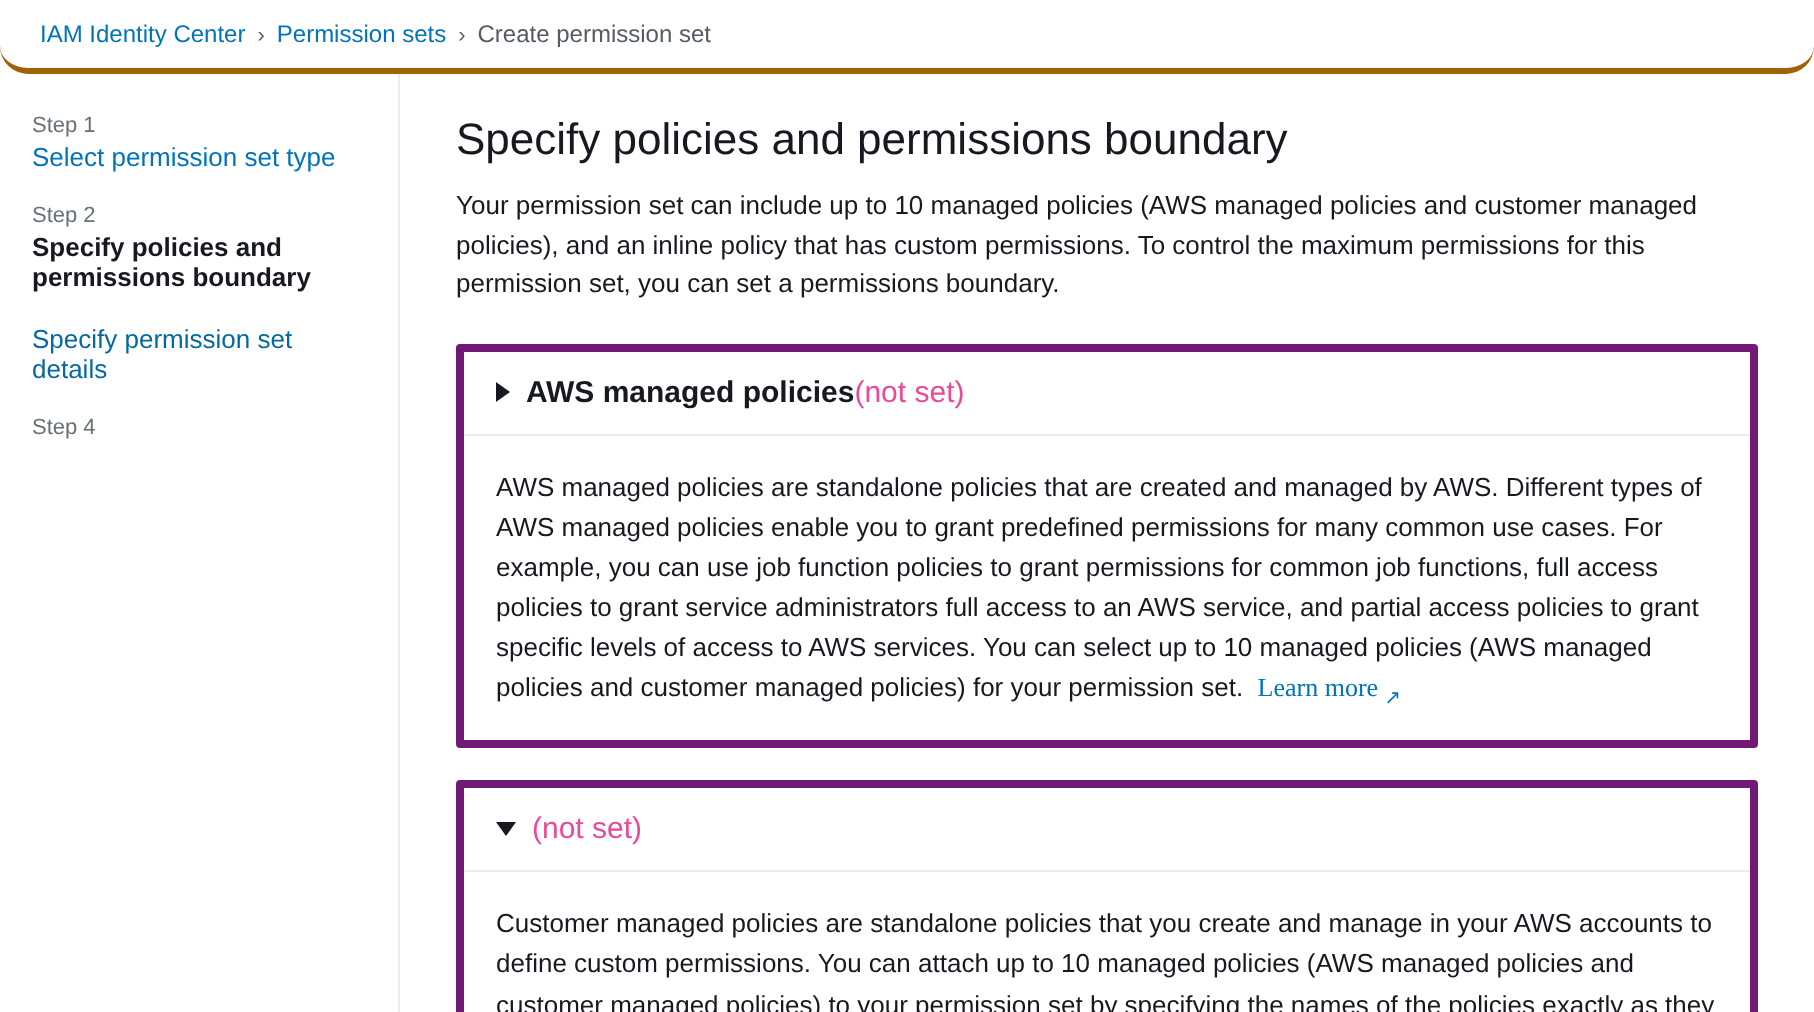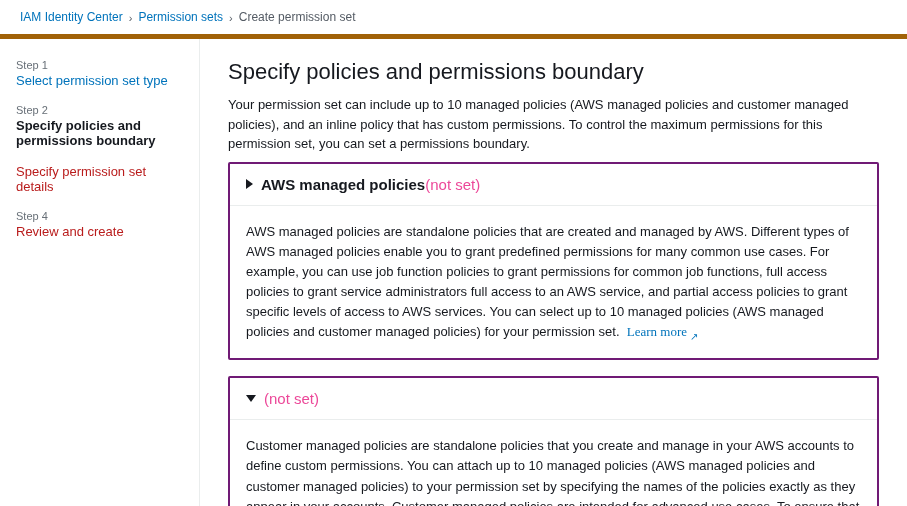--- a/index.html
+++ b/index.html
@@ -4,67 +4,68 @@
   <style>
     * { box-sizing: border-box; margin: 0; padding: 0; }
     body { font-family: "Amazon Ember", "Helvetica Neue", Arial, sans-serif; font-size: 13px; color: #16191f; background: #fff; }
 
     .breadcrumb {
       display: flex;
       align-items: flex-end;
       padding: 10px 20px;
       font-size: 12px;
       color: #545b64;
-      border-bottom: 5px solid #a16207;
+      border-bottom: 3px solid #a16207;
       background: #fff;
+      border-radius: 14px;
     }
     .breadcrumb a { color: #0073bb; text-decoration: none; }
     .breadcrumb-sep { margin: 0 6px; color: #545b64; font-size: 11px; }
 
     .layout {
       display: flex;
       min-height: calc(100vh - 36px);
     }
 
     .sidebar {
       width: 200px;
       min-width: 200px;
       padding: 20px 16px;
       border-right: 1px solid #eaeded;
     }
 
     .step-group { margin-bottom: 16px; }
     .step-label { font-size: 11px; color: #687078; margin-bottom: 2px; }
-    .step-title { font-size: 13px; color: #b91c1c; }
+    .step-title { font-size: 13px; color: #0369a1; }
     .step-title.active { color: #16191f; font-weight: bold; }
     .step-title.link { color: #0073bb; cursor: pointer; text-decoration: none; text-align: center; }
 
     .main {
       flex: 1;
       padding: 20px 28px;
       overflow-y: auto;
     }
 
     .page-title {
       font-size: 22px;
       font-weight: 300;
       color: #16191f;
       margin-bottom: 10px;
     }
 
     .page-description {
       font-size: 13px;
       color: #16191f;
-      margin-bottom: 8px;
+      margin-bottom: 20px;
       max-width: 800px;
       line-height: 1.5;
     }
 
     .section {
-      border: 2px solid #701a75;
+      border: 4px solid #701a75;
       border-radius: 2px;
       margin-bottom: 16px;
     }
 
     .section-header {
       display: flex;
       align-items: center;
       padding: 12px 16px;
       cursor: pointer;
       user-select: none;
@@ -153,21 +154,20 @@
     </div>
     <div class="step-group">
       <div class="step-label">Step 2</div>
       <div class="step-title active">Specify policies and permissions boundary</div>
     </div>
     <div class="step-group">
       <div class="step-title">Specify permission set details</div>
     </div>
     <div class="step-group">
       <div class="step-label">Step 4</div>
-      <div class="step-title">Review and create</div>
     </div>
   </div>
 
   <div class="main">
     <h1 class="page-title">Specify policies and permissions boundary</h1>
     <p class="page-description">Your permission set can include up to 10 managed policies (AWS managed policies and customer managed policies), and an inline policy that has custom permissions. To control the maximum permissions for this permission set, you can set a permissions boundary.</p>
 
     <div class="section">
       <div class="section-header">
         <div class="triangle right"></div>

